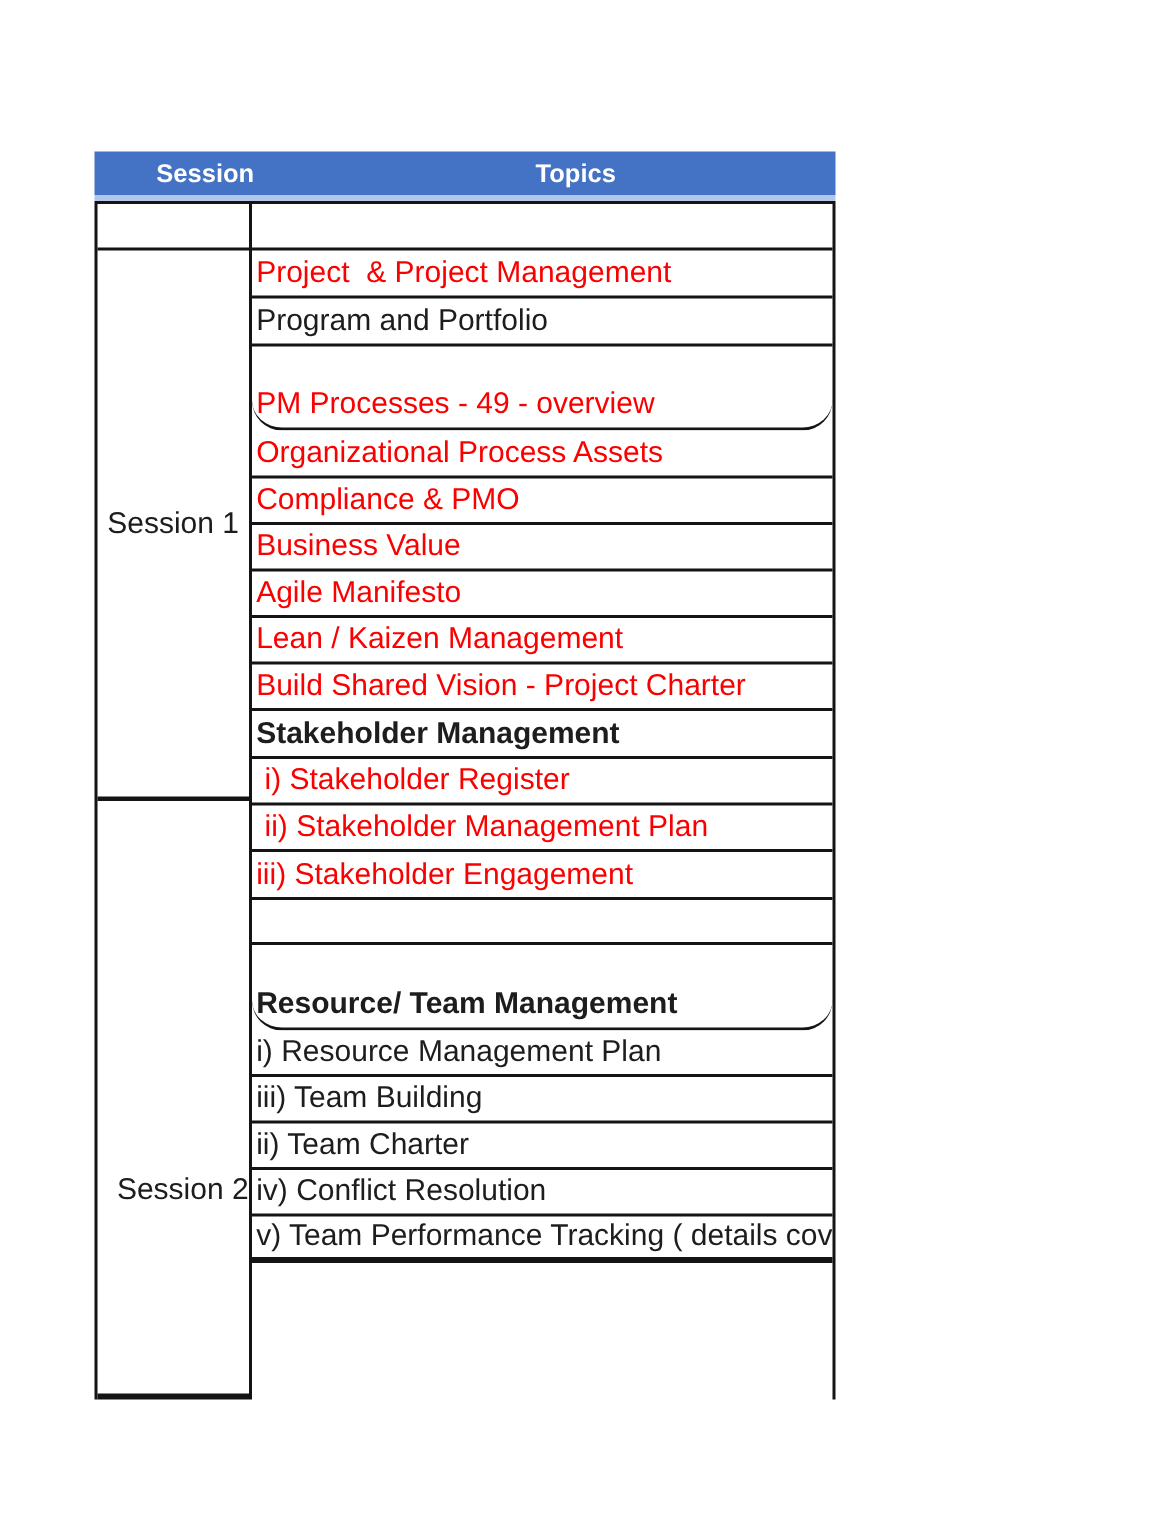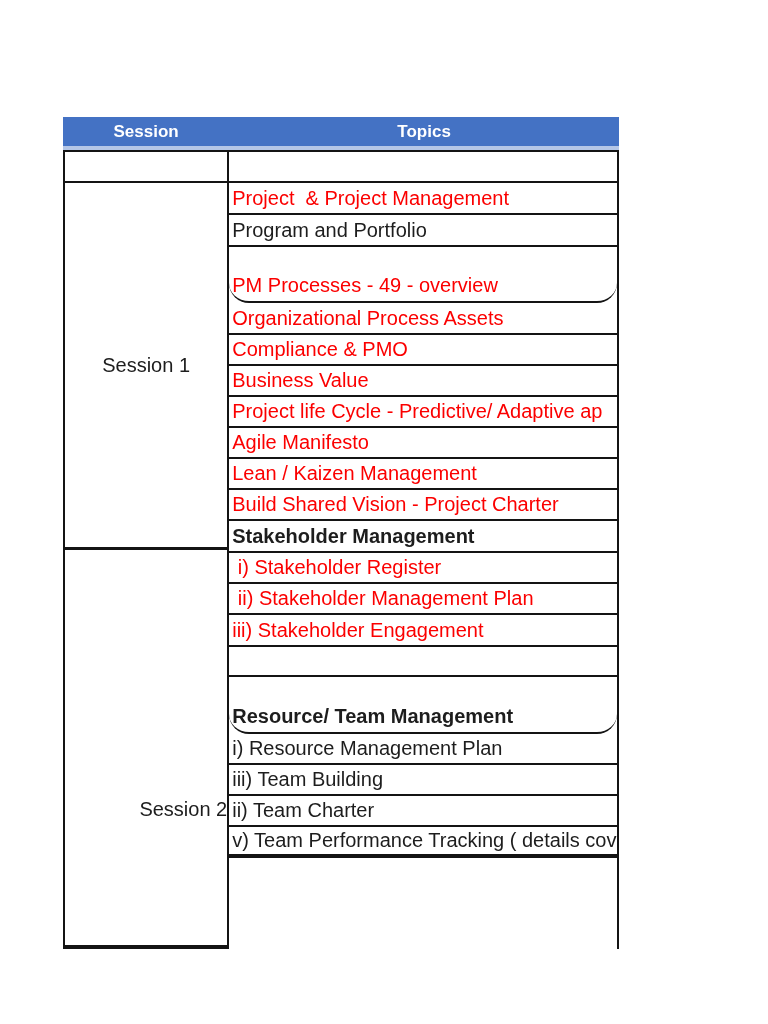--- a/index.html
+++ b/index.html
@@ -3,21 +3,21 @@
 <meta charset="utf-8">
 <style>
   html,body{margin:0;padding:0;}
   body{
     width:768px;height:1024px;
     background:var(--page-bg,#ffffff);
     font-family:"Liberation Sans",sans-serif;
     position:relative;overflow:hidden;
   }
   .table-wrap{
-    position:absolute;left:63px;top:101px;width:556px;margin-top:16px;
+    position:absolute;left:63px;top:101px;width:494px;
   }
   
   .header-bar{
     height:29px;background:var(--header-bg,#4472C4);
     display:flex;align-items:center;
   }
   .header-cell{
     color:var(--header-text,#ffffff);
     font-size:17px;font-weight:700;
     text-align:center;
@@ -90,30 +90,30 @@
     </div>
 
     <div class="topics-col">
       <div class="t-row" style="height:31px"></div>
       <div class="t-row red" style="height:32px">Project  &amp; Project Management</div>
       <div class="t-row" style="height:32px">Program and Portfolio</div>
       <div class="t-row red tall" style="height:56px">PM Processes - 49 - overview</div>
       <div class="t-row red" style="height:32px">Organizational Process Assets</div>
       <div class="t-row red" style="height:31px">Compliance &amp; PMO</div>
       <div class="t-row red" style="height:31px">Business Value</div>
-      <div class="t-row red" style="height:31px">Project life Cycle - Predictive/ Adaptive ap</div>
       <div class="t-row red" style="height:31px">Agile Manifesto</div>
       <div class="t-row red" style="height:31px">Lean / Kaizen Management</div>
       <div class="t-row red" style="height:31px">Build Shared Vision - Project Charter</div>
       <div class="t-row bold" style="height:32px">Stakeholder Management</div>
       <div class="t-row red" style="height:31px"> i) Stakeholder Register</div>
       <div class="t-row red" style="height:31px"> ii) Stakeholder Management Plan</div>
       <div class="t-row red" style="height:32px">iii) Stakeholder Engagement</div>
       <div class="t-row" style="height:30px"></div>
       <div class="t-row bold tall" style="height:57px">Resource/ Team Management</div>
       <div class="t-row" style="height:31px">i) Resource Management Plan</div>
       <div class="t-row" style="height:31px">iii) Team Building</div>
       <div class="t-row" style="height:31px">ii) Team Charter</div>
+      <div class="t-row" style="height:31px">iv) Conflict Resolution</div>
       <div class="t-row last" style="height:31px">v) Team Performance Tracking ( details cov</div>
     </div>
 
   </div>
 </div>
 
 </body></html>

